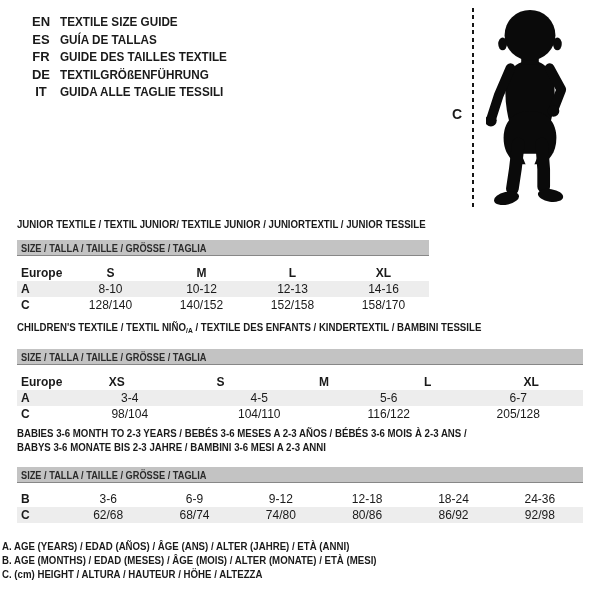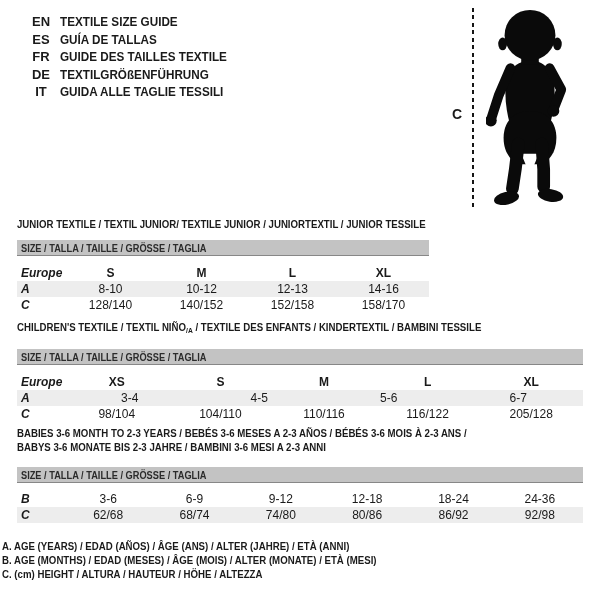--- a/index.html
+++ b/index.html
@@ -31,21 +31,21 @@
   .sec-title .subsc { font-size: 8px; vertical-align: -2px; }
   .tbl { position: absolute; left: 17px; }
   .tbl-header {
     height: 15px; background: #c3c3c3; border-bottom: 1px solid #878787;
     display: flex; align-items: center; padding-left: 4px;
     font-size: 11px; font-weight: bold; color: #2b2b2b; margin-bottom: 8px;
   }
   .trow { display: flex; height: 16px; align-items: center; font-size: 12px; }
   .trow.size-row { height: 17px; font-weight: bold; }
   .trow.alt { background: #ededed; }
-  .trow .lbl { width: 48px; padding-left: 4px; box-sizing: border-box; font-weight: bold; font-style: italic; }
+  .trow .lbl { width: 48px; padding-left: 4px; box-sizing: border-box; font-weight: bold; }
   .trow .c { flex: 1; text-align: center; }
   
   .notes { position: absolute; left: 2px; top: 540px; }
   .note-line { height: 14px; font-size: 11.5px; font-weight: bold; }
 </style>
 </head>
 <body>
 
 <div id="canvas">
 
@@ -149,21 +149,20 @@
       <span class="lbl">A</span>
       <span class="c">3-4</span>
       <span class="c">4-5</span>
       <span class="c">5-6</span>
       <span class="c">6-7</span>
     </div>
     <div class="trow">
       <span class="lbl">C</span>
       <span class="c">98/104</span>
       <span class="c">104/110</span>
-      <span class="c">110/116</span>
       <span class="c">116/122</span>
       <span class="c">205/128</span>
     </div>
   </div>
 
   <div class="sec-title" style="top:427px">
     <div style="height:14px"><span class="condensed">BABIES 3-6 MONTH TO 2-3 YEARS / BEBÉS 3-6 MESES A 2-3 AÑOS / BÉBÉS 3-6 MOIS À 2-3 ANS /</span></div>
     <div style="height:14px"><span class="condensed">BABYS 3-6 MONATE BIS 2-3 JAHRE / BAMBINI 3-6 MESI A 2-3 ANNI</span></div>
   </div>
   <div class="tbl" style="top:467px; width:566px">

